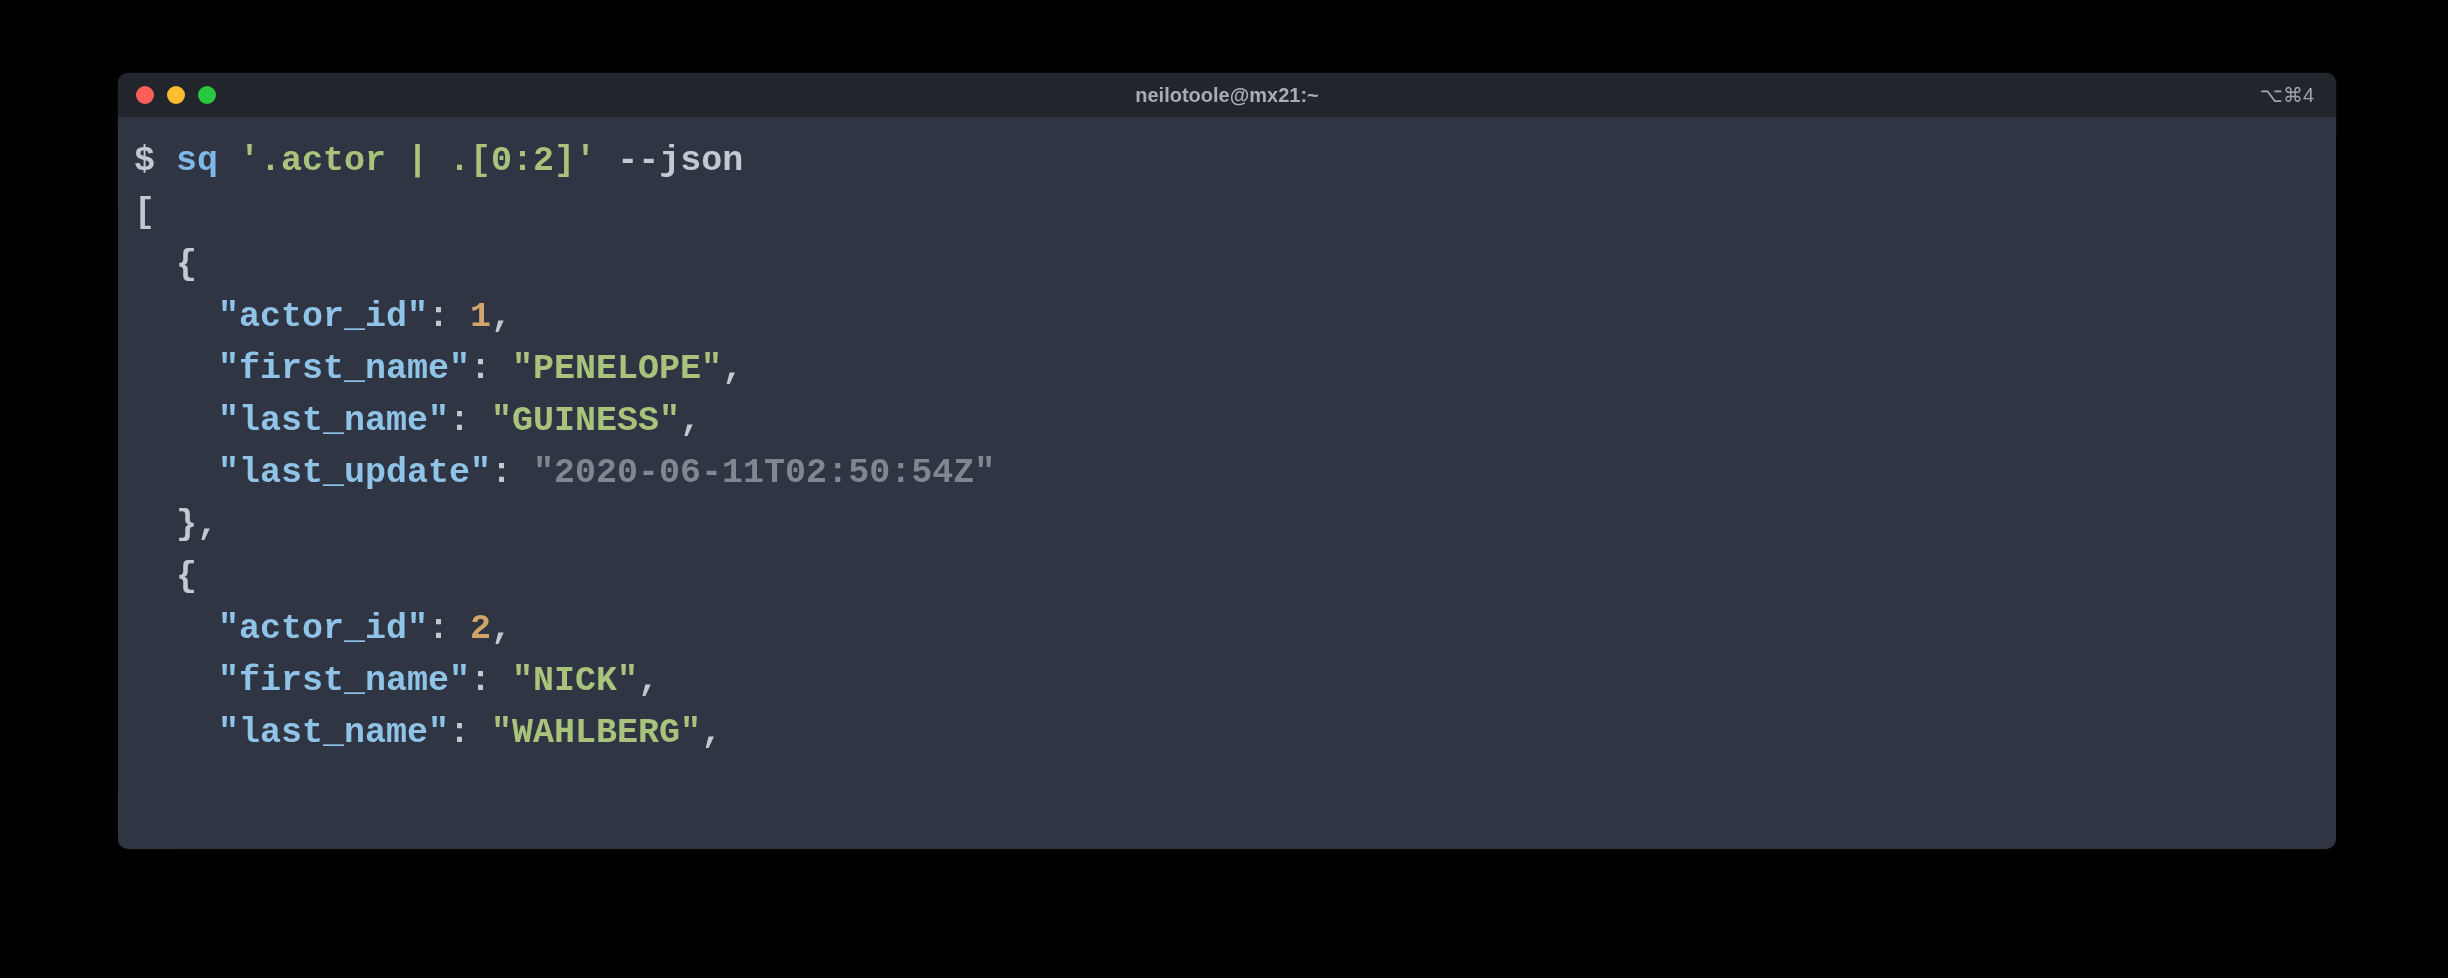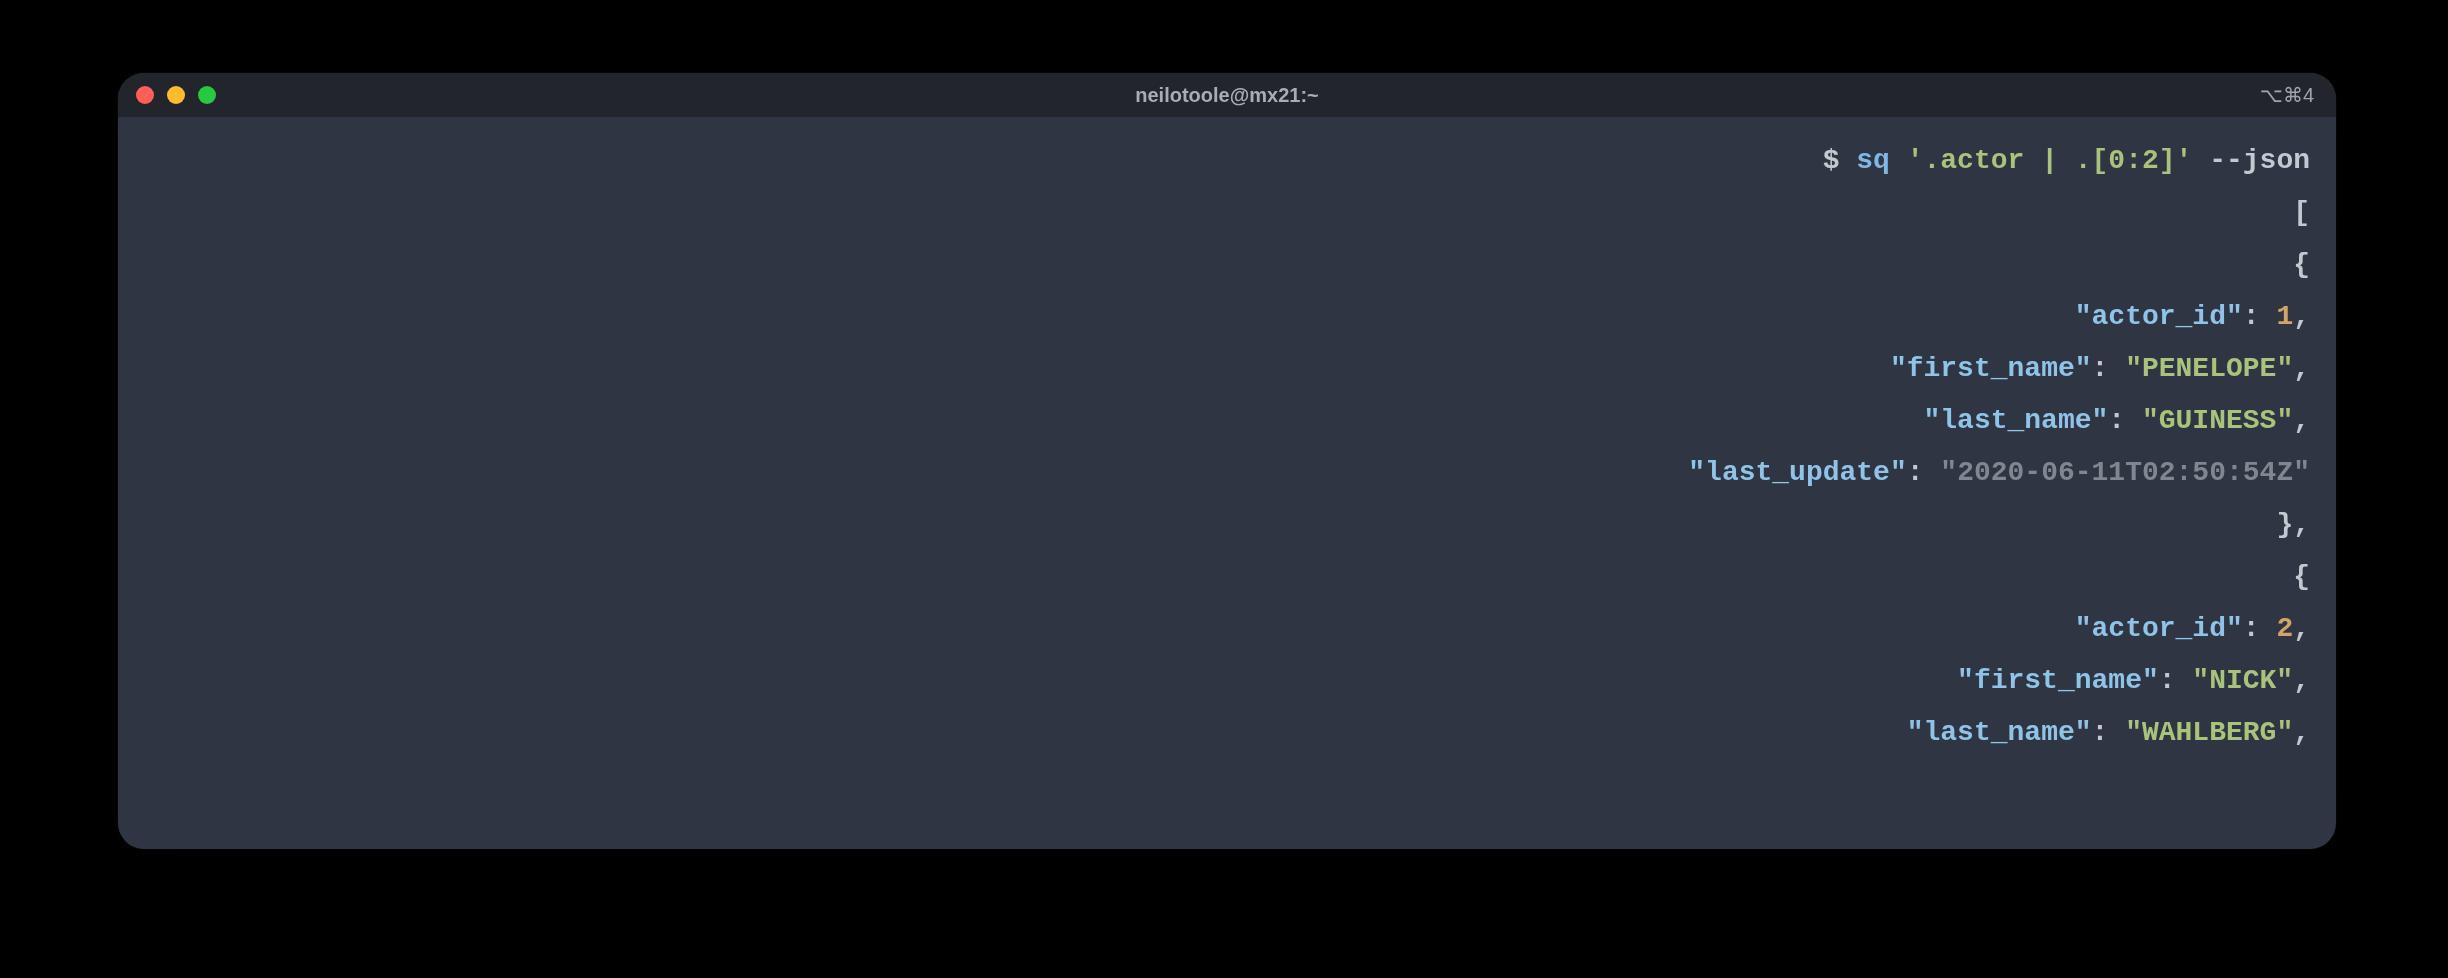--- a/index.html
+++ b/index.html
@@ -14,21 +14,21 @@
     height: 978px;
     position: relative;
   }
   .window {
     position: absolute;
     left: 118px;
     top: 73px;
     width: 2218px;
     height: 776px;
     background: #2f3542;
-    border-radius: 26px;
+    border-radius: 10px;
     box-shadow: 0 40px 120px rgba(0,0,0,0.8), 0 0 0 1px rgba(255,255,255,0.03);
     overflow: hidden;
     display: flex;
     flex-direction: column;
   }
   .titlebar {
     height: 44px;
     background: #22252b;
     display: flex;
     align-items: center;
@@ -61,27 +61,26 @@
     right: 22px;
     font-family: -apple-system, "Helvetica Neue", Arial, sans-serif;
     font-size: 20px;
     font-weight: 500;
     color: #9ea4ae;
   }
   .term {
     flex: 1 1 auto;
     padding: 18px 26px 0 16px;
     font-family: "SF Mono", ui-monospace, Menlo, Consolas, "Liberation Mono", monospace;
-    font-size: 28px;
+    font-size: 35px;
     line-height: 52px;
     font-weight: 600;
     color: #c3c9d1;
     white-space: pre;
     overflow: hidden;
-    text-align: right;
   }
   .prompt  { color: #c3c9d1; }
   .cmd     { color: #7fb7e6; }
   .arg     { color: #a9c27c; }
   .flag    { color: #c3c9d1; }
   .punct   { color: #c3c9d1; }
   .key     { color: #8fc3e8; font-weight: 700; }
   .num     { color: #d2a46c; }
   .str     { color: #a9c27c; }
   .dimstr  { color: #7f8790; }

